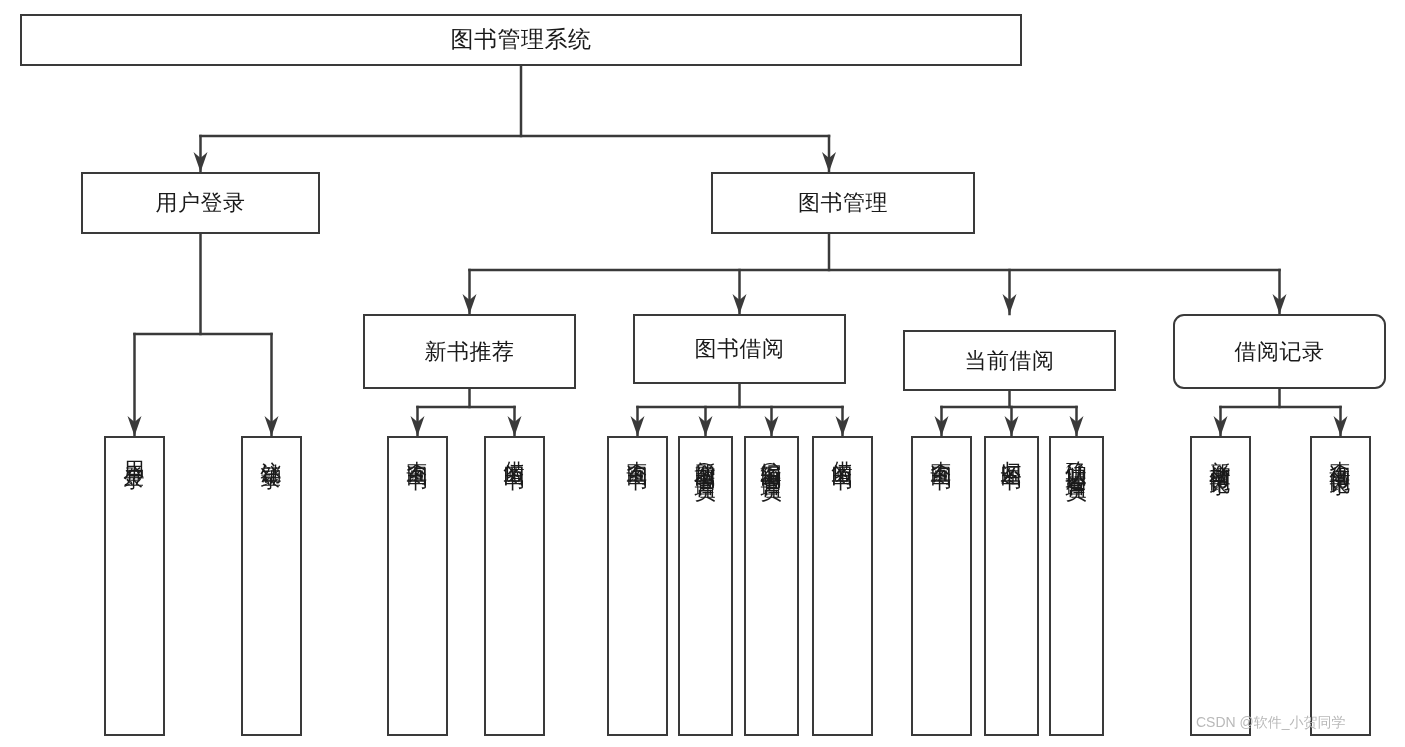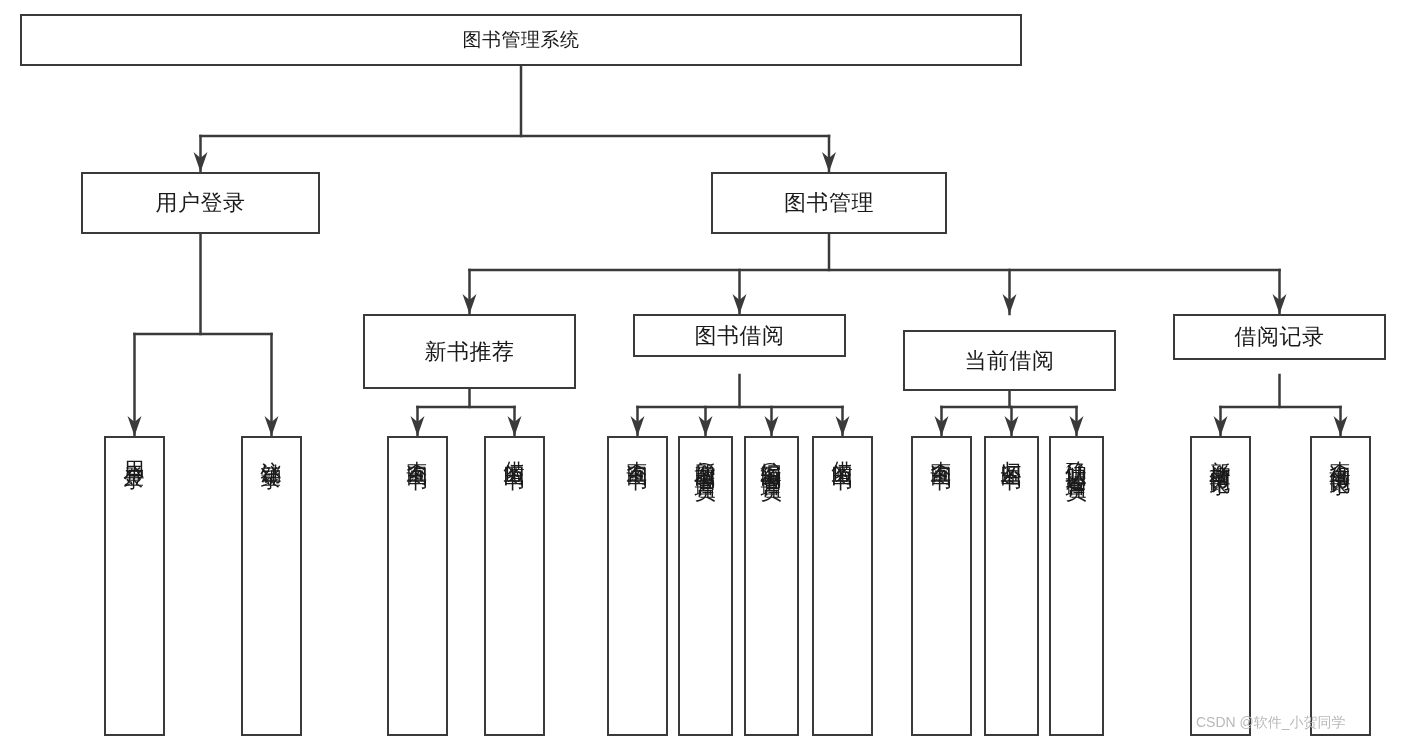--- a/index.html
+++ b/index.html
@@ -41,21 +41,21 @@
     line-height: 1.18;
     letter-spacing: 0.5px;
     text-align: center;
     user-select: none;
   }
   .node.horizontal .node-label {
     font-size: 22px;
     writing-mode: horizontal-tb;
   }
   .node.root .node-label {
-    font-size: 19px;
+    font-size: 23px;
   }
   .node.vertical {
     align-items: flex-start;
     padding-top: 6px;
   }
   .node.vertical .node-label {
     writing-mode: vertical-rl;
     text-orientation: upright;
     font-size: 21px;
     letter-spacing: 3px;
@@ -133,33 +133,33 @@
       <path d="M 1333.5 416 L 1340.5 436 L 1347.5 416 L 1340.5 422 Z" fill="#3a3a3a"></path>
     </svg>
 
   <div id="node-layer">
       <div class="node horizontal root" style="left: 20px; top: 14px; width: 1002px; height: 52px;">
         <span class="node-label">图书管理系统</span>
       </div>
       <div class="node horizontal" style="left: 81px; top: 172px; width: 239px; height: 62px;">
         <span class="node-label">用户登录</span>
       </div>
-      <div class="node horizontal" style="left: 711px; top: 172px; width: 236px; height: 62px;">
+      <div class="node horizontal" style="left: 711px; top: 172px; width: 264px; height: 62px;">
         <span class="node-label">图书管理</span>
       </div>
       <div class="node horizontal" style="left: 363px; top: 314px; width: 213px; height: 75px;">
         <span class="node-label">新书推荐</span>
       </div>
-      <div class="node horizontal" style="left: 633px; top: 314px; width: 213px; height: 43px;">
+      <div class="node horizontal" style="left: 633px; top: 314px; width: 213px; height: 70px;">
         <span class="node-label">图书借阅</span>
       </div>
       <div class="node horizontal" style="left: 903px; top: 314px; width: 213px; height: 61px; margin-top: 16px;">
         <span class="node-label">当前借阅</span>
       </div>
-      <div class="node horizontal" style="left: 1173px; top: 314px; width: 213px; height: 46px;">
+      <div class="node horizontal" style="left: 1173px; top: 314px; width: 213px; height: 75px; border-radius: 11px;">
         <span class="node-label">借阅记录</span>
       </div>
       <div class="node vertical" style="left: 104px; top: 436px; width: 61px; height: 300px;">
         <span class="node-label">用户登录</span>
       </div>
       <div class="node vertical" style="left: 241px; top: 436px; width: 61px; height: 300px;">
         <span class="node-label">注销登录</span>
       </div>
       <div class="node vertical" style="left: 387px; top: 436px; width: 61px; height: 300px;">
         <span class="node-label">查询图书</span>

